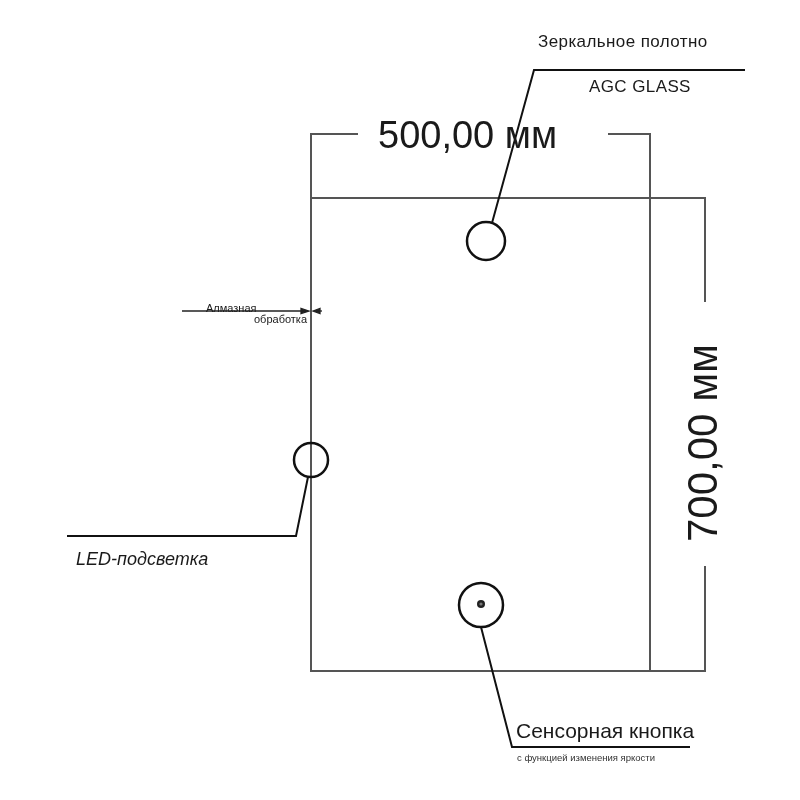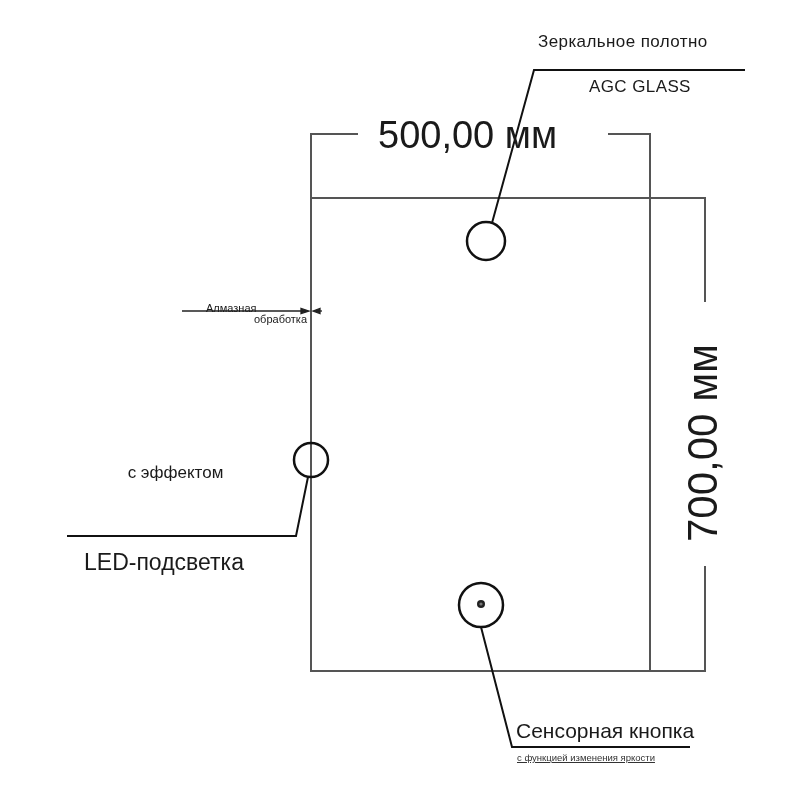--- a/index.html
+++ b/index.html
@@ -67,35 +67,35 @@
     }
     .led-block {
       left: 52px;
       top: 461px;
       width: 247px;
       text-align: center;
       font-size: 17px;
       line-height: 24px;
     }
     .led-sub {
-      left: 84px;
+      left: 76px;
       top: 549px;
-      font-size: 23px;
+      font-size: 18px;
+      font-style: italic;
     }
     .sensor-title {
       left: 516px;
       top: 719px;
       font-size: 21px;
     }
     .sensor-sub {
       left: 517px;
       top: 752px;
       font-size: 9.5px;
       color: #333;
-      text-decoration: underline;
     }
   </style>
 </head>
 <body>
 
 <svg id="drawing" viewBox="0 0 800 800" xmlns="http://www.w3.org/2000/svg">
 
   <g stroke="#555" stroke-width="2" fill="none">
     <polyline points="311,198 311,134 358,134"></polyline>
     <polyline points="608,134 650,134 650,198"></polyline>
@@ -130,18 +130,17 @@
 <div class="lbl dim-width">500,00 мм</div>
 <div class="lbl dim-height">700,00 мм</div>
 
 <div class="lbl mirror-title">Зеркальное полотно</div>
 <div class="lbl mirror-sub">AGC GLASS</div>
 
 <div class="lbl diamond-1">Алмазная</div>
 <div class="lbl diamond-2">обработка</div>
 
 <div class="lbl led-block">
-  <div>с эффектом</div>
 </div>
 <div class="lbl led-sub">LED-подсветка</div>
 
 <div class="lbl sensor-title">Сенсорная кнопка</div>
 <div class="lbl sensor-sub">с функцией изменения яркости</div>
 
 </body></html>

